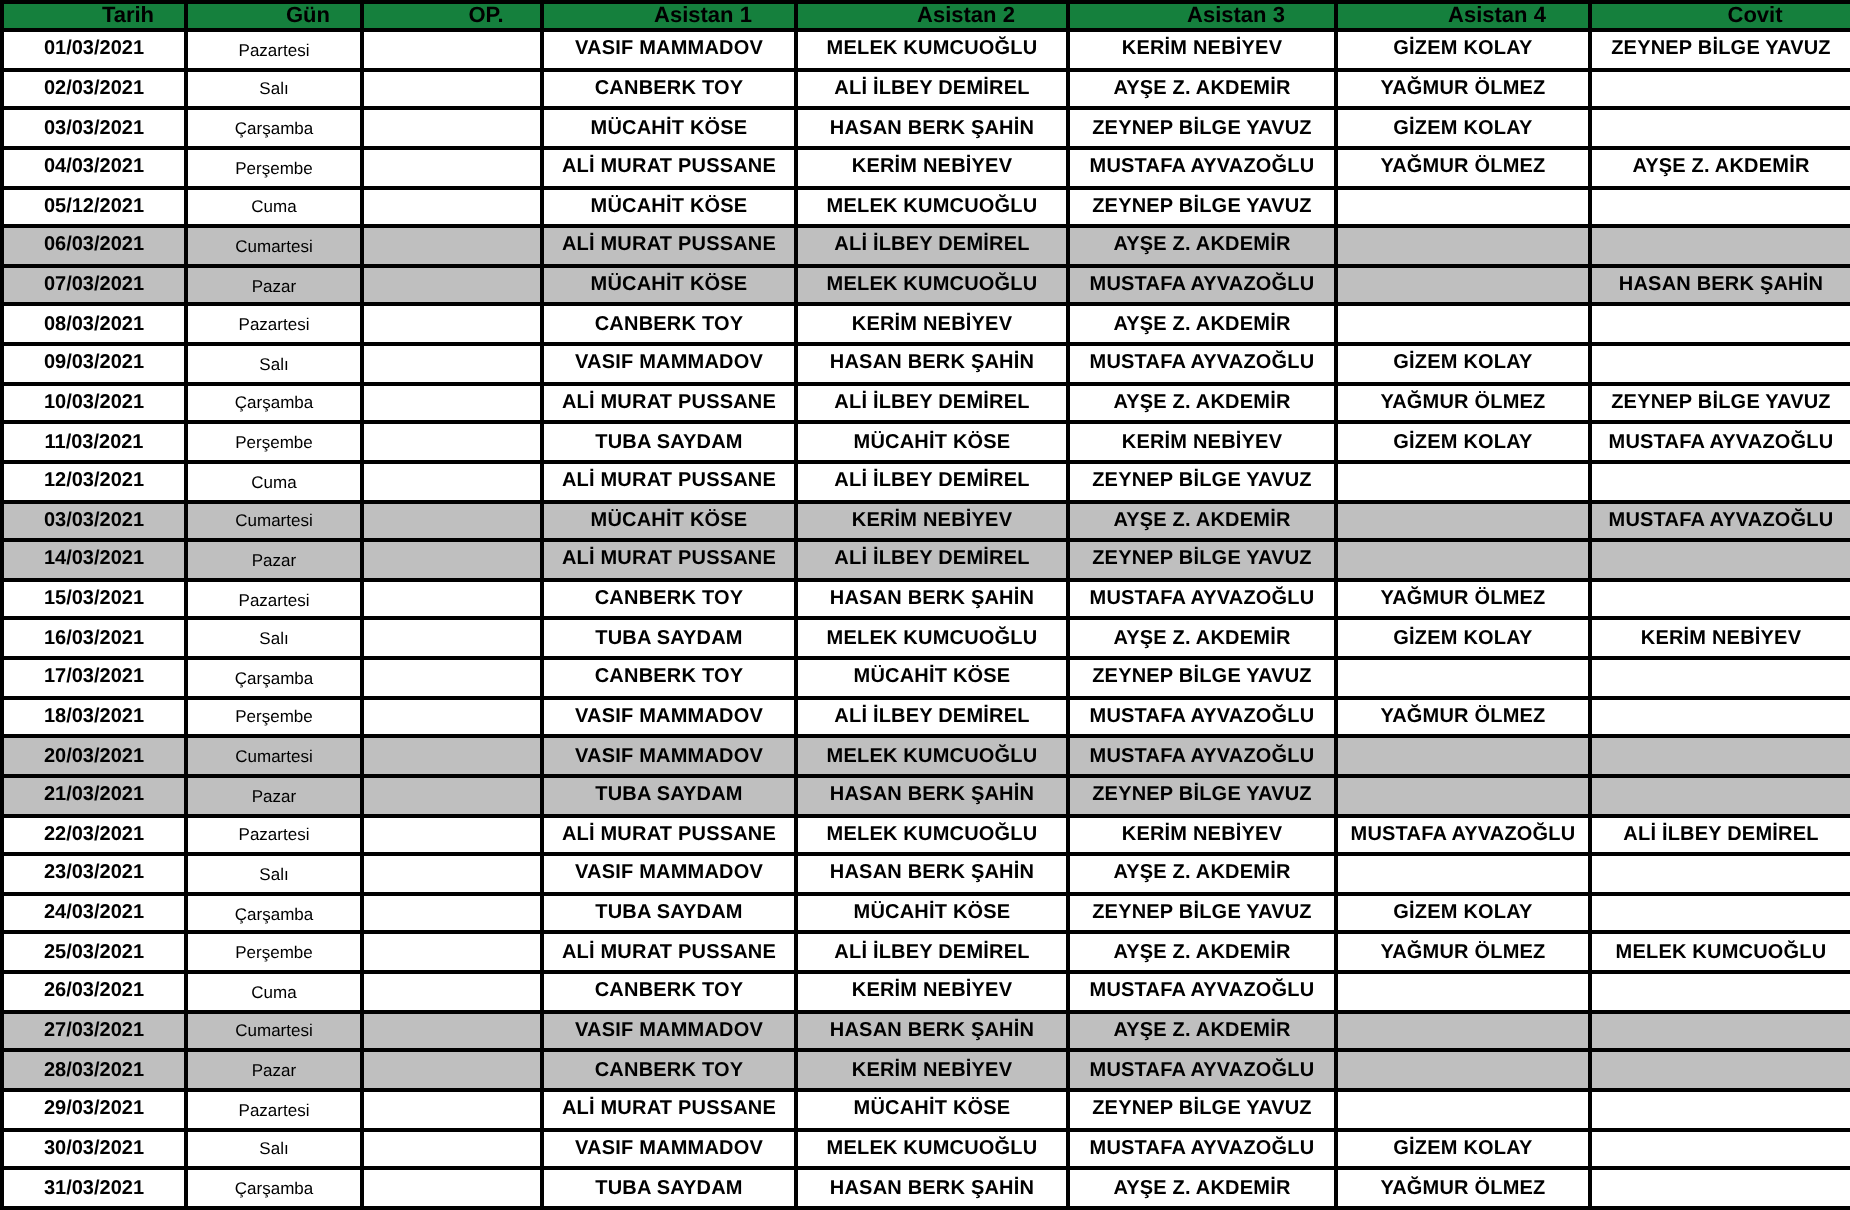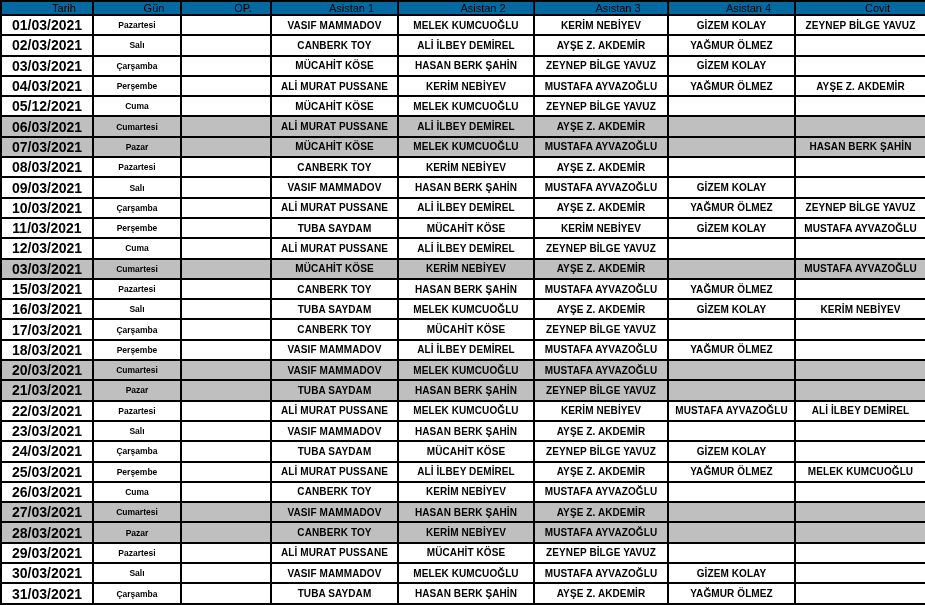--- a/index.html
+++ b/index.html
@@ -20,26 +20,26 @@
     border: 2px solid #000000;
     padding: 0 2px;
     text-align: center;
     vertical-align: middle;
     overflow: hidden;
     white-space: nowrap;
     color: #000000;
   }
   th {
     font-size: 11px;
-    font-weight: normal;
-    background: #0369a1;
+    font-weight: bold;
+    background: #15803d;
     padding-left: 36px;
   }
-  td.date { font-size: 14px; font-weight: bold; }
-  td.day  { font-size: 8.5px; font-weight: bold; }
+  td.date { font-size: 10px; font-weight: bold; }
+  td.day  { font-size: 8.5px; font-weight: normal; }
   td.op   { font-size: 10px; }
   td.name { font-size: 10px; font-weight: bold; letter-spacing: 0.1px; }
   tr.weekend td { background: #bfbfbf; }
 </style>
 </head>
 <body>
 
 <table>
   <colgroup>
     <col style="width:92px">
@@ -187,20 +187,30 @@
       <tr class="weekend">
         <td class="date">03/03/2021</td>
         <td class="day">Cumartesi</td>
         <td class="op"></td>
         <td class="name">MÜCAHİT KÖSE</td>
         <td class="name">KERİM NEBİYEV</td>
         <td class="name">AYŞE Z. AKDEMİR</td>
         <td class="name"></td>
         <td class="name">MUSTAFA AYVAZOĞLU</td>
       </tr>
+      <tr class="weekend">
+        <td class="date">14/03/2021</td>
+        <td class="day">Pazar</td>
+        <td class="op"></td>
+        <td class="name">ALİ MURAT PUSSANE</td>
+        <td class="name">ALİ İLBEY DEMİREL</td>
+        <td class="name">ZEYNEP BİLGE YAVUZ</td>
+        <td class="name"></td>
+        <td class="name"></td>
+      </tr>
       <tr>
         <td class="date">15/03/2021</td>
         <td class="day">Pazartesi</td>
         <td class="op"></td>
         <td class="name">CANBERK TOY</td>
         <td class="name">HASAN BERK ŞAHİN</td>
         <td class="name">MUSTAFA AYVAZOĞLU</td>
         <td class="name">YAĞMUR ÖLMEZ</td>
         <td class="name"></td>
       </tr>

